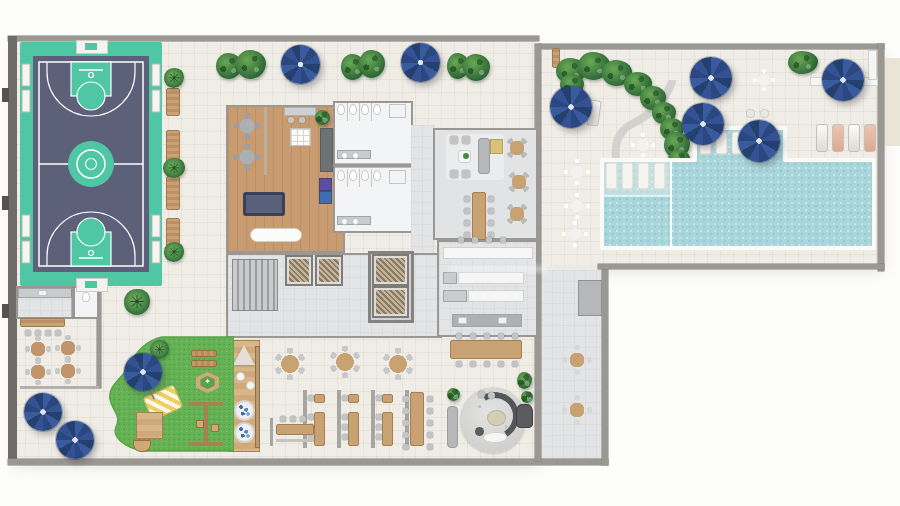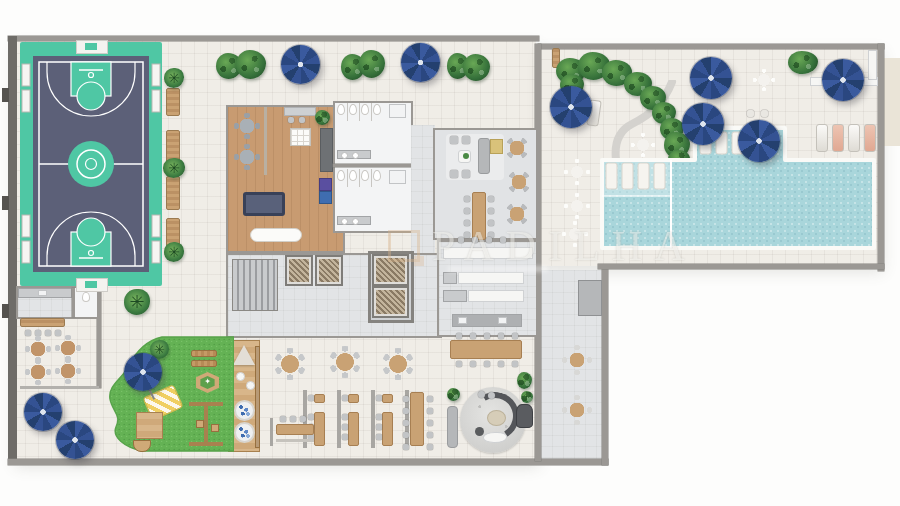--- a/index.html
+++ b/index.html
@@ -430,19 +430,15 @@
   <div class="abs umb" style="left:738px;top:120px;width:42px;height:42px;z-index:8;"></div>
   <div class="abs island" style="left:810px;top:77px;width:68px;height:9px;"></div>
   <div class="abs island" style="left:868px;top:50px;width:9px;height:30px;"></div>
   <div class="abs umb" style="left:822px;top:59px;width:42px;height:42px;z-index:7;"></div>
   <div class="abs shrub" style="left:788px;top:51px;width:30px;height:23px;"></div>
   <div class="abs lng" style="left:816px;top:124px;width:12px;height:28px;"></div>
   <div class="abs lng pink" style="left:832px;top:124px;width:12px;height:28px;"></div>
   <div class="abs lng" style="left:848px;top:124px;width:12px;height:28px;"></div>
   <div class="abs lng pink" style="left:864px;top:124px;width:12px;height:28px;"></div>
 
-  <div class="abs wm" style="left:388px;top:222px;">
-    <div class="wm-logo"></div>
-    <div class="wm-text">PADILHA</div>
-  </div>
   <div class="abs wm-sub" style="left:448px;top:266px;width:100px;height:6px;z-index:40;"></div>
 
 </div>
 
 </body></html>

